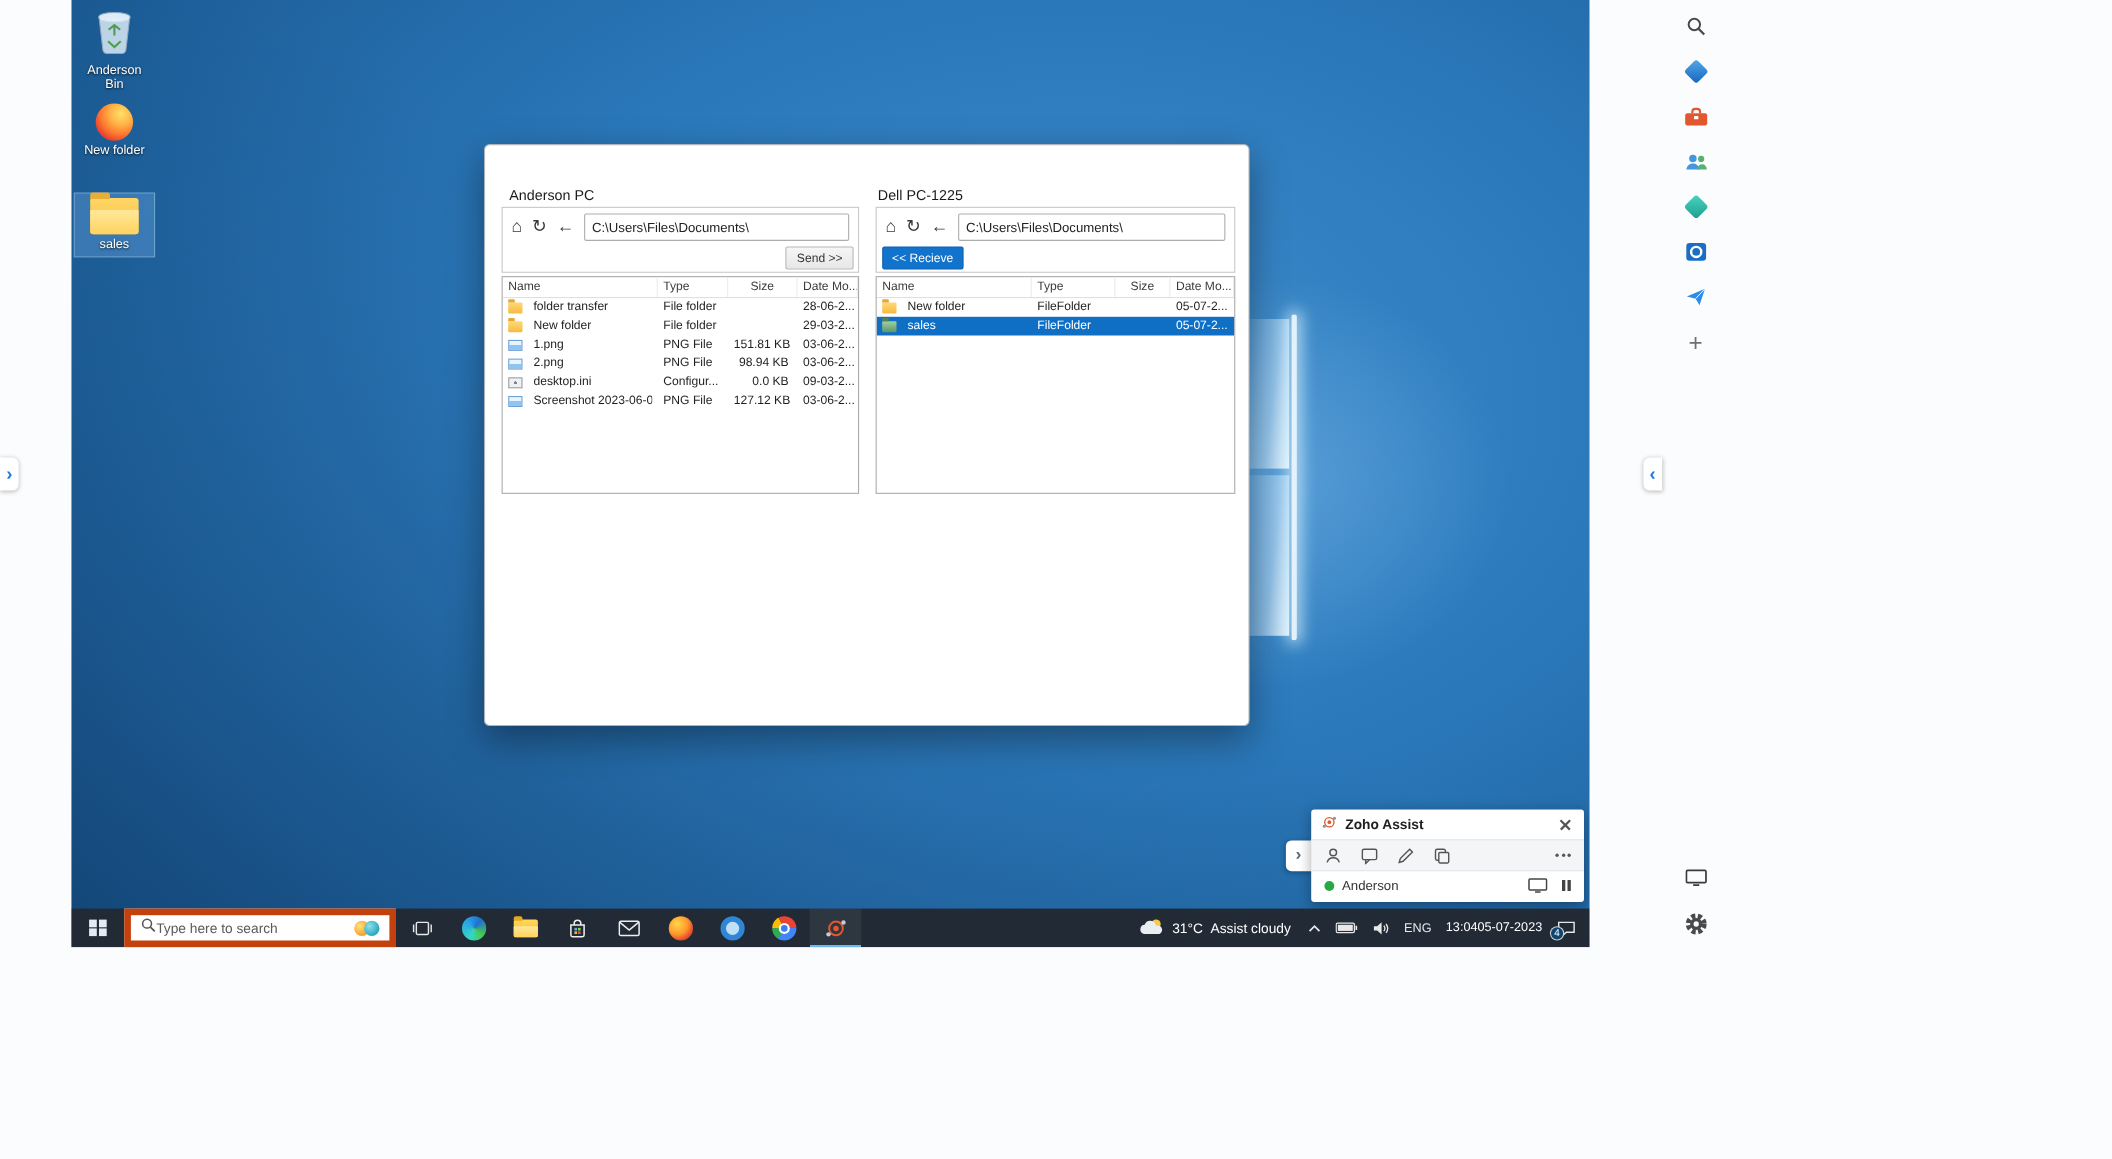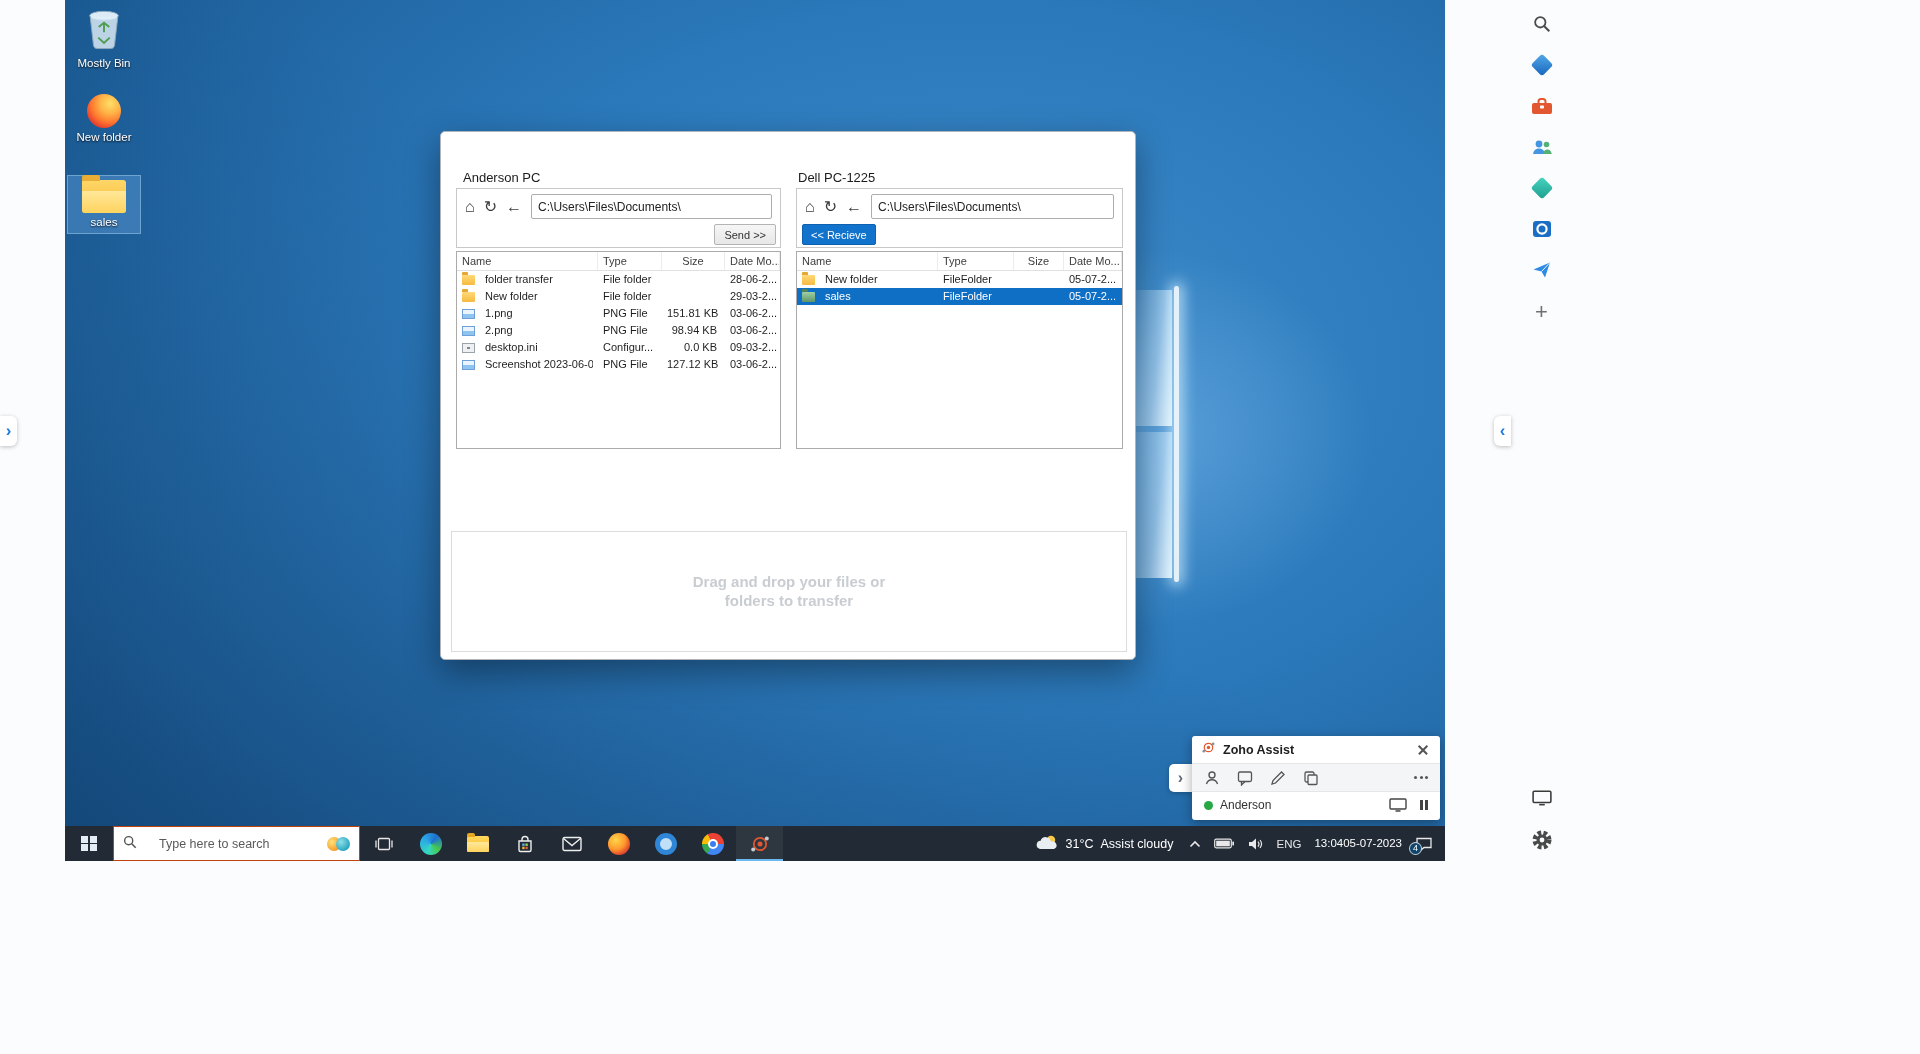--- a/index.html
+++ b/index.html
@@ -108,22 +108,22 @@
   .a-user { font-size:12px; color:#333; }
   .f-icons { margin-left:auto; display:flex; align-items:center; gap:13px; }
   .pause { display:flex; gap:2.5px; cursor:pointer; }
   .pause b { width:2.6px; height:10px; background:#444; }
 
   
   .taskbar { position:absolute; left:0; right:0; bottom:0; height:35px; background:#212a35; display:flex; align-items:center; }
   .tb-start { width:48px; height:35px; display:flex; align-items:center; justify-content:center; cursor:pointer; }
   .winlogo { display:grid; grid-template-columns:7px 7px; grid-template-rows:7px 7px; gap:1.5px; }
   .winlogo i { background:#e3ecf4; }
-  .tb-search { width:247px; height:35px; background:#fff; border:1px solid #c2410c; display:flex; align-items:center;
-    padding:0 9px; gap:22px; cursor:text; }
+  .tb-search { width:247px; height:35px; background:#fff; border:6px solid #c2410c; display:flex; align-items:center;
+    padding:0 9px; gap:0; cursor:text; }
   .s-text { font-size:12.5px; color:#5a5a5a; flex:1; white-space:nowrap; overflow:hidden; }
   .s-flair { display:flex; }
   .s-flair i { width:14px; height:14px; border-radius:50%; }
   .s-flair i:first-child { background:radial-gradient(circle at 35% 35%, #ffe27a, #f59e2c 70%, #d9711f); }
   .s-flair i:last-child { margin-left:-5px; background:radial-gradient(circle at 35% 35%, #8fe0e8, #2aa7c0 70%, #1b7a97); }
   .tb-ico { width:47px; height:35px; display:flex; align-items:center; justify-content:center; cursor:pointer; position:relative; }
   .tb-ico.active { box-shadow:inset 0 -2px 0 #6cb8f0; background:rgba(255,255,255,.06); }
   .edgeball { width:22px; height:22px; border-radius:50%;
     background:conic-gradient(from 200deg, #35d7c2, #2aa7e8 30%, #1f6fd0 55%, #46c84f 80%, #35d7c2); }
   .xfolder { width:22px; height:16px; background:linear-gradient(#ffd95e,#fcb826); border-radius:2px; position:relative; }
@@ -174,21 +174,21 @@
     </div>
 
     <div class="dicon" style="top:4px">
       <span>
         <svg width="38" height="42" viewBox="0 0 38 44">
           <ellipse cx="19" cy="8" rx="15" ry="4.5" fill="#dcebf7" stroke="#8fa8bd"></ellipse>
           <path d="M4.5 9 L8 39 a4 4 0 0 0 4 3.5 h14 a4 4 0 0 0 4-3.5 L33.5 9" fill="rgba(225,238,248,.82)" stroke="#8fa8bd"></path>
           <path d="M13.5 20 l5.5-4.5 5.5 4.5 M19 15.5 v10 M13 31 l6 5.5 6-5.5" stroke="#4f9e4f" fill="none" stroke-width="2"></path>
         </svg>
       </span>
-      <span class="dlabel">Mostly Bin</span>
+      <span class="dlabel">Anderson Bin</span>
     </div>
 
     <div class="dicon" style="top:90px">
       <span class="ffcircle"></span>
       <span class="dlabel">New folder</span>
     </div>
 
     <div class="dicon selected" style="top:176px">
       <span class="bigfolder"></span>
       <span class="dlabel">sales</span>
@@ -314,22 +314,20 @@
                 <i class="fi fi-folder-green"></i>
                 <span>sales</span>
               </span>
               <span>FileFolder</span>
               <span class="cell-size"></span>
               <span>05-07-2...</span>
             </div>
           </div>
       </div>
 
-      <div class="dropzone">Drag and drop your files or
-folders to transfer</div>
     </div>
 
     <div class="assist-tab">›</div>
     <div class="assist">
       <div class="a-head">
         <span>
           <svg width="15" height="15" viewBox="0 0 22 22">
             <circle cx="11" cy="11" r="6.2" fill="none" stroke="#e2572f" stroke-width="1.8"></circle>
             <circle cx="11" cy="11" r="2.5" fill="#e2572f"></circle>
             <circle cx="17.8" cy="5.6" r="2" fill="#8a9097"></circle>

